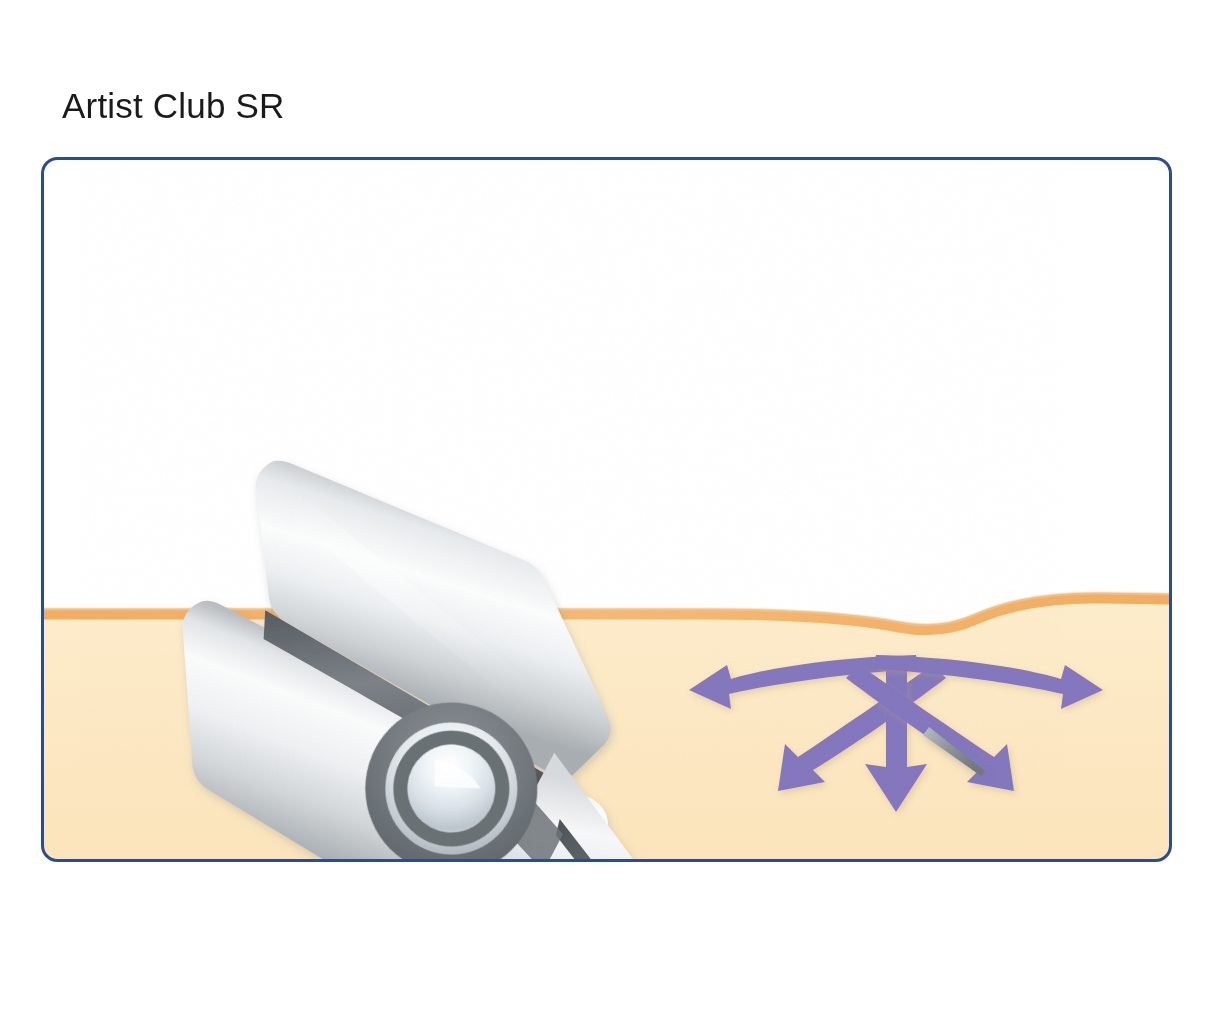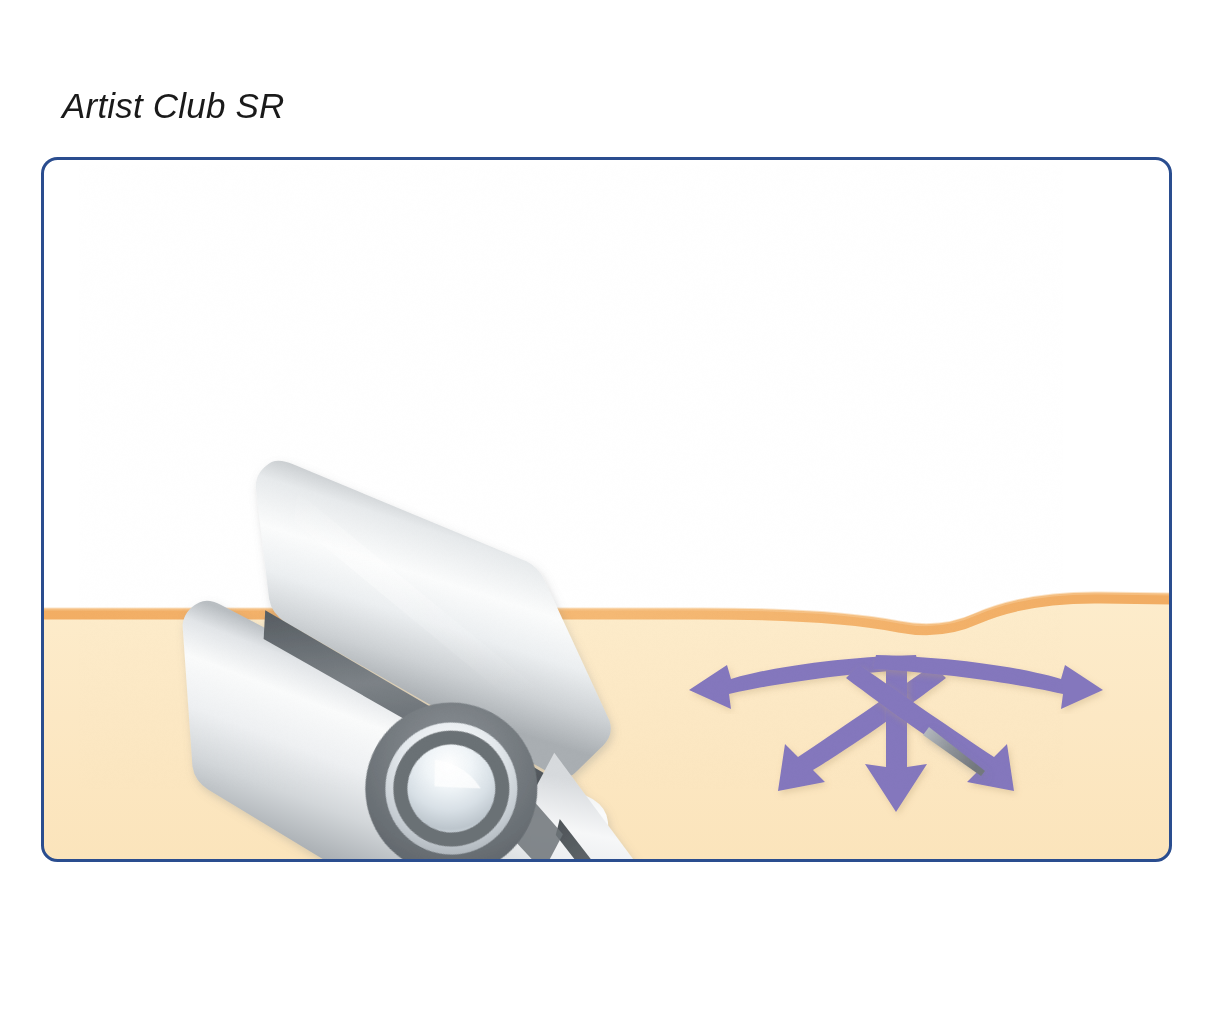--- a/index.html
+++ b/index.html
@@ -25,21 +25,20 @@
     position: absolute;
     left: 62px;
     top: 88px;
     font-family: "Liberation Sans", sans-serif;
     font-size: 35px;
     font-weight: 400;
     color: #1a1a1a;
     letter-spacing: 0.2px;
     white-space: nowrap;
     line-height: 1;
-    font-style: italic;
   }
   #figure-frame {
     position: absolute;
     left: 41px;
     top: 157px;
     width: 1131px;
     height: 705px;
     box-sizing: border-box;
   }
   #figure-svg {

